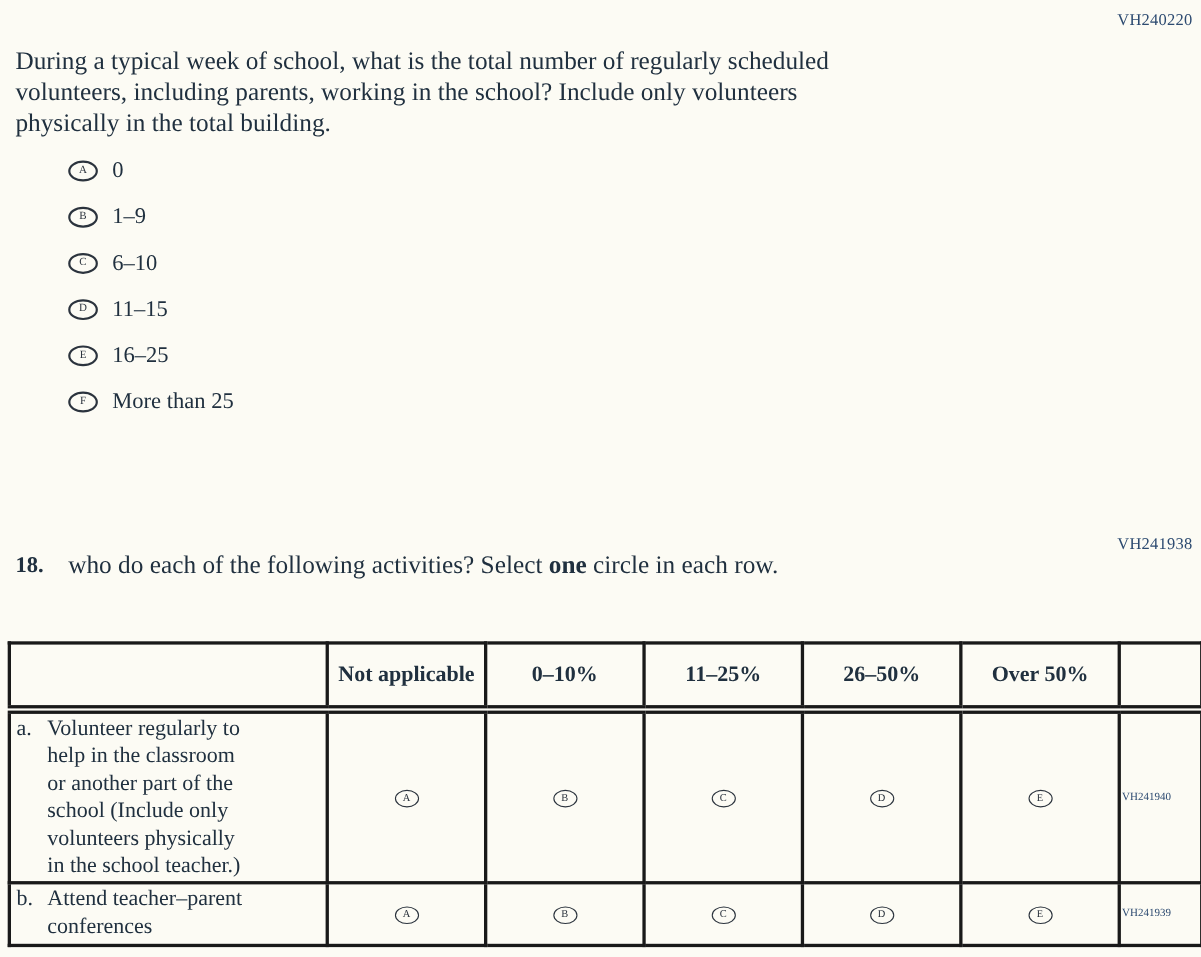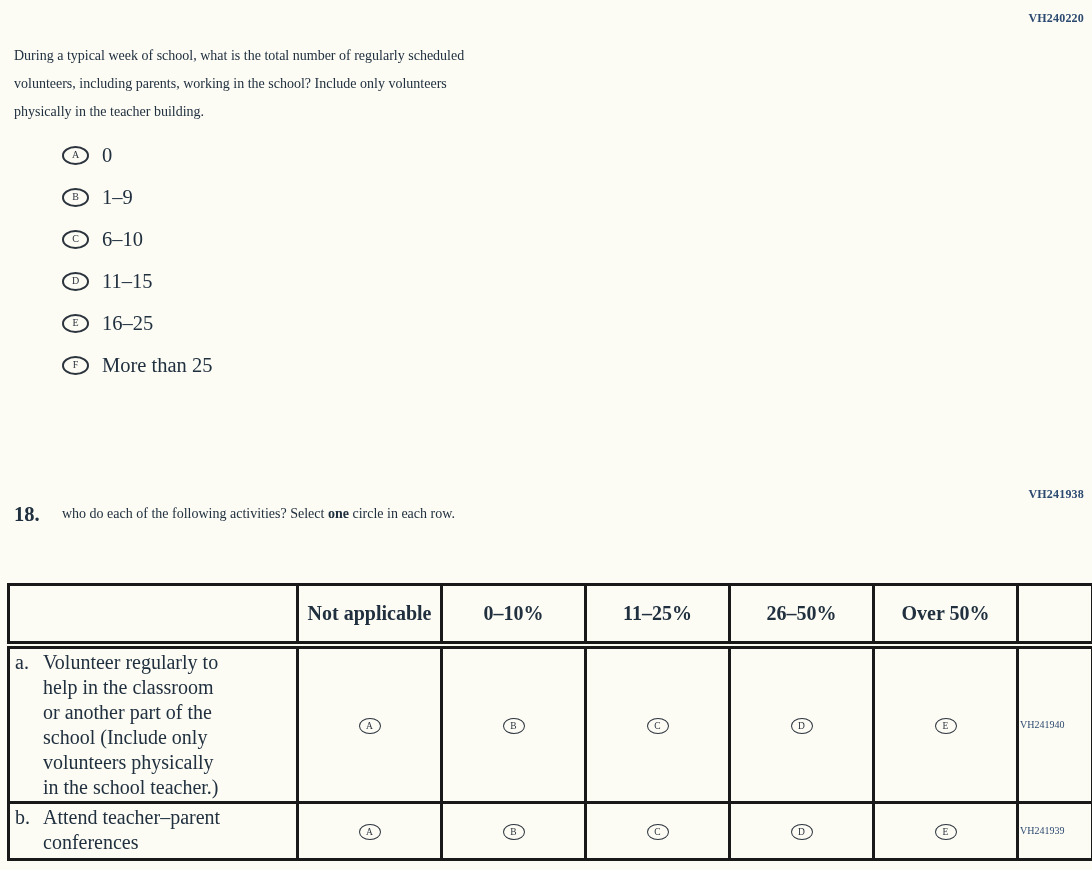--- a/index.html
+++ b/index.html
@@ -7,41 +7,40 @@
   body {
     background: #fcfbf4;
     font-family: "Liberation Serif", "DejaVu Serif", serif;
     color: #20303f;
     position: relative;
     overflow: hidden;
   }
   .vhcode {
     position: absolute;
     right: 8px;
-    font-size: 12px;
+    font-size: 15px;
     color: #2c4a70;
     letter-spacing: 0.2px;
-    font-weight: bold;
   }
   .code-q17 { top: 11px; }
   .code-q18 { top: 487px; }
 
   .question { position: absolute; left: 14px; }
   .q17 { top: 42px; }
   .q18 { top: 500px; }
 
   .qrow { display: flex; }
   .qnum {
     width: 48px;
     font-weight: bold;
     font-size: 20.5px;
     line-height: 28px;
     flex: 0 0 48px;
   }
-  .qtext { font-size: 14px; line-height: 28px; }
+  .qtext { font-size: 23px; line-height: 28px; }
   .qtext .qline { white-space: nowrap; }
   .qtext b { font-weight: bold; }
 
   .options { margin: 19px 0 0 48px; }
   .option {
     display: flex;
     align-items: center;
     height: 20px;
     margin-bottom: 22px;
     cursor: pointer;
@@ -115,21 +114,21 @@
 </head>
 <body>
 
 <div class="vhcode code-q17">VH240220</div>
 
 <section class="question q17">
   <div class="qrow">
     <div class="qtext">
       <div class="qline">During a typical week of school, what is the total number of regularly scheduled</div>
       <div class="qline">volunteers, including parents, working in the school? Include only volunteers</div>
-      <div class="qline">physically in the teacher building.</div>
+      <div class="qline">physically in the total building.</div>
     </div>
   </div>
   <div class="options">
     <div class="option">
       <span class="bubble">
           <span>A</span>
         </span>
       <span class="olabel">0</span>
     </div>
     <div class="option">

